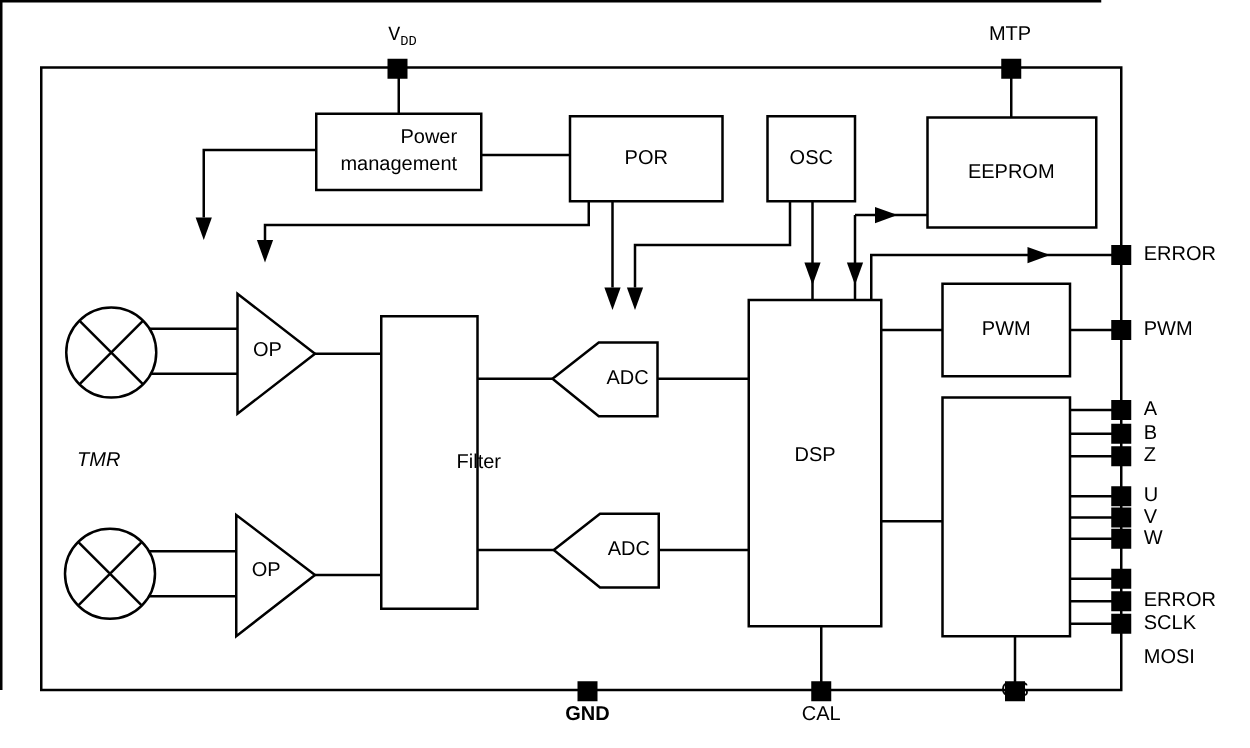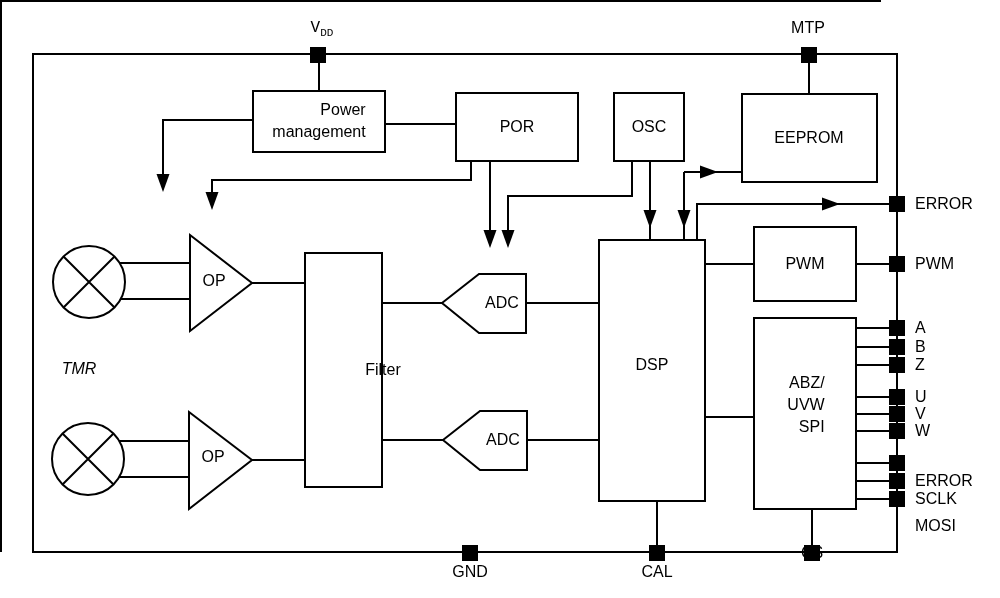--- a/index.html
+++ b/index.html
@@ -118,38 +118,33 @@
   <div class="pinlabel-right" style="top:319px;">A</div>
   <div class="pinlabel-right" style="top:338px;">B</div>
   <div class="pinlabel-right" style="top:356px;">Z</div>
   <div class="pinlabel-right" style="top:388px;">U</div>
   <div class="pinlabel-right" style="top:405px;">V</div>
   <div class="pinlabel-right" style="top:422px;">W</div>
   <div class="pinlabel-right" style="top:470px;margin-top:47px;">MOSI</div>
   <div class="pinlabel-right" style="top:472px;">ERROR</div>
   <div class="pinlabel-right" style="top:490px;">SCLK</div>
 
-  <div class="lbl center" style="left:470px;top:563px;">GND</div>
+  <div class="lbl center" style="left:470px;top:563px;font-weight:bold;">GND</div>
   <div class="lbl center" style="left:657px;top:563px;">CAL</div>
   <div class="lbl center" style="left:812px;top:544px;">CS</div>
 
   <div class="blk" style="left:319px;top:99px;">
     <div>Power</div>
     <div>management</div>
   </div>
   <div class="blk" style="left:517px;top:116px;">POR</div>
   <div class="blk" style="left:649px;top:116px;">OSC</div>
   <div class="blk" style="left:809px;top:127px;">EEPROM</div>
   <div class="blk" style="left:805px;top:253px;">PWM</div>
   <div class="blk" style="left:652px;top:354px;">DSP</div>
   <div class="blk" style="left:343px;top:359px;margin-left:40px;">Filter</div>
   <div class="blk" style="left:502px;top:292px;">ADC</div>
   <div class="blk" style="left:503px;top:429px;">ADC</div>
   <div class="blk" style="left:214px;top:270px;">OP</div>
   <div class="blk" style="left:213px;top:446px;">OP</div>
-  <div class="blk" style="left:806px;top:372px;">
-    <div>ABZ/</div>
-    <div>UVW</div>
-    <div>SPI</div>
-  </div>
   <div class="blk" style="left:79px;top:358px;font-style:italic;">TMR</div>
 
 </div>
 
 </body></html>

